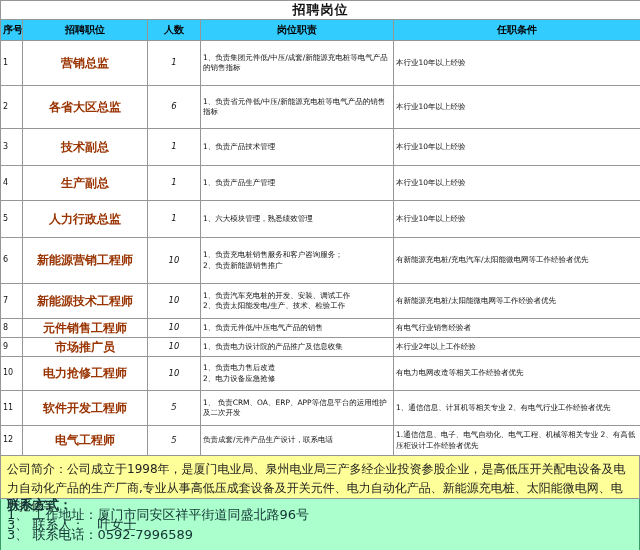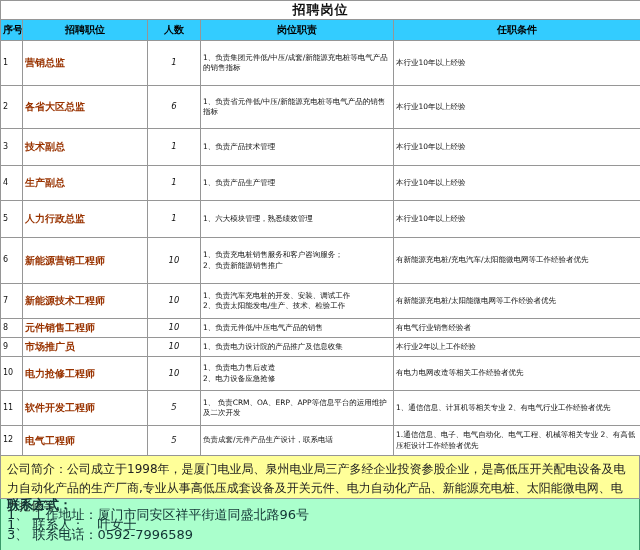--- a/index.html
+++ b/index.html
@@ -26,21 +26,21 @@
     font-size:13px;font-weight:600;text-align:center;
     letter-spacing:1px;padding:0;
   }
   .head-row th{
     background:var(--header_bg);
     height:21px;font-size:10px;font-weight:bold;
     text-align:center;white-space:nowrap;color:#000;
   }
   tbody td{vertical-align:middle;font-size:7.5px;line-height:1.35;}
   td.c-no{text-align:left;padding-left:2px;font-size:8px;}
-  td.c-pos{color:var(--position_color);font-weight:bold;font-size:10px;}
+  td.c-pos{text-align:center;color:var(--position_color);font-weight:bold;font-size:12px;}
   td.c-cnt{text-align:center;font-style:italic;font-size:8.5px;}
   td.c-duty,td.c-req{text-align:left;white-space:pre-line;}
   tbody tr:nth-child(1){height:45px;}
   tbody tr:nth-child(2){height:43px;}
   tbody tr:nth-child(3){height:37px;}
   tbody tr:nth-child(4){height:35px;}
   tbody tr:nth-child(5){height:37px;}
   tbody tr:nth-child(6){height:46px;}
   tbody tr:nth-child(7){height:35px;}
   tbody tr:nth-child(8){height:19px;}
@@ -190,20 +190,20 @@
   </tbody>
   </table>
 
   <div class="intro">
     <span class="i-label">公司简介：</span><span>公司成立于1998年，是厦门电业局、泉州电业局三产多经企业投资参股企业，是高低压开关配电设备及电力自动化产品的生产厂商,专业从事高低压成套设备及开关元件、电力自动化产品、新能源充电桩、太阳能微电网、电力抢修等。</span>
   </div>
 
   <div class="contact">
     <div class="c-label">联系方式：</div>
     <div class="c-line">1、 工作地址：厦门市同安区祥平街道同盛北路96号</div>
-    <div class="c-line">1、 联系人：　叶女士</div>
+    <div class="c-line">3、 联系人：　叶女士</div>
     <div class="c-line">3、 联系电话：0592-7996589</div>
     <div class="c-line">
       
     </div>
   </div>
 
 </div>
 
 </body></html>

